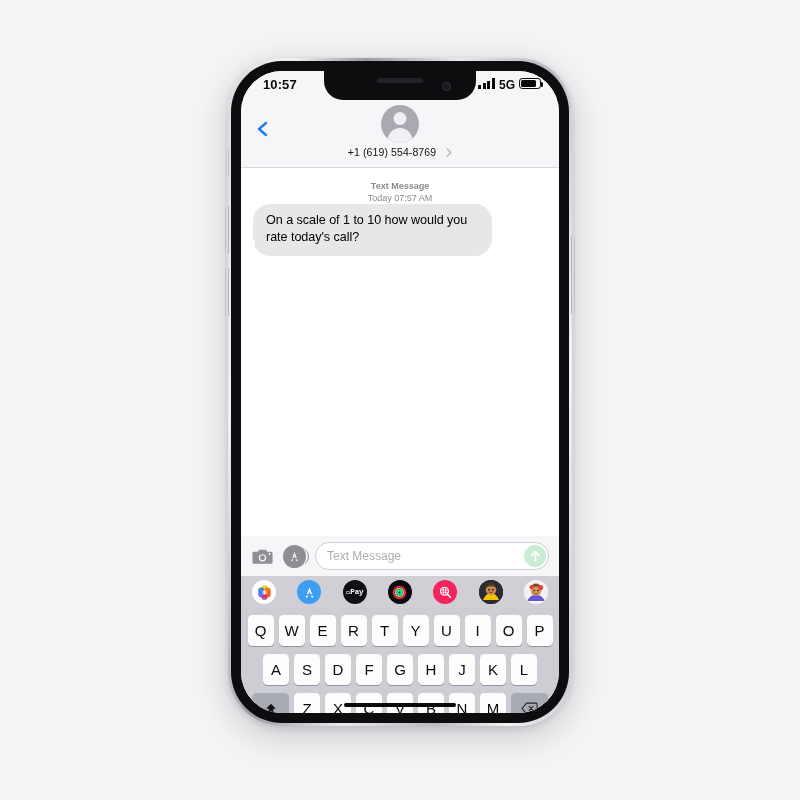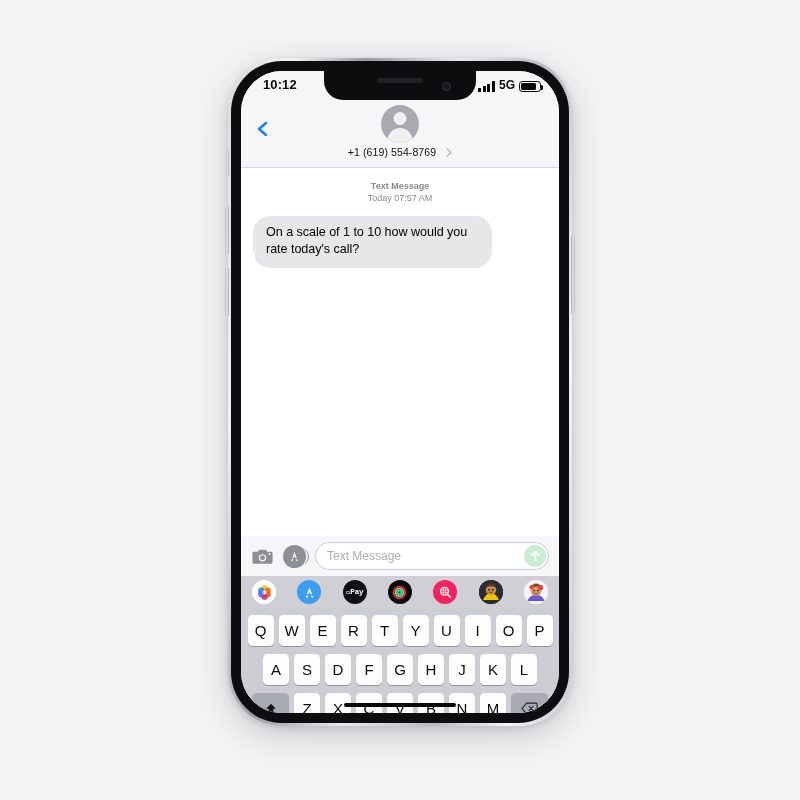--- a/index.html
+++ b/index.html
@@ -80,21 +80,21 @@
     background: #f6f6f8;
     z-index: 20;
   }
   #status-time {
     position: absolute; left: 22px; top: 6px;
     font-size: 13px; font-weight: bold; color: #0a0a0a;
     letter-spacing: .1px;
   }
   #status-right {
     position: absolute; right: 18px; top: 7px;
-    display: flex; align-items: flex-end; gap: 4px;
+    display: flex; align-items: flex-start; gap: 4px;
   }
   .bars { display: flex; align-items: flex-end; gap: 1.5px; height: 11px; }
   .bars i { display:block; width: 3px; background: #0a0a0a; border-radius: .5px; }
   .bars i:nth-child(1){height:4px}
   .bars i:nth-child(2){height:6px}
   .bars i:nth-child(3){height:8.5px}
   .bars i:nth-child(4){height:11px}
   #status-net { font-size: 12px; font-weight: 600; color: #0a0a0a; }
   #battery {
     position: relative; width: 22px; height: 11px;
@@ -152,21 +152,21 @@
     height: 368px;
   }
   #msg-meta {
     text-align: center;
     padding-top: 12px;
     line-height: 1.35;
   }
   #msg-meta .l1 { font-size: 9px; color: #8b8b90; font-weight: 600; display:block; }
   #msg-meta .l2 { font-size: 9px; color: #8b8b90; display:block; }
 
-  #bubble-wrap { margin-top: 12px; padding-left: 12px; }
+  #bubble-wrap { padding-left: 12px; }
   #bubble {
     position: relative;
     display: inline-block;
     max-width: 213px;
     background: #e7e7e9;
     color: #000;
     border-radius: 17px;
     padding: 8px 13px 9px 13px;
     font-size: 12.6px;
     line-height: 1.36;
@@ -293,21 +293,21 @@
     <div id="bezel"></div>
 
     <div id="screen">
 
       <div id="notch">
         <div id="speaker"></div>
         <div id="front-cam"></div>
       </div>
 
       <div id="statusbar">
-        <div id="status-time">10:12</div>
+        <div id="status-time">10:57</div>
         <div id="status-right">
           <span class="bars">
             <i></i>
               <i></i>
               <i></i>
               <i></i>
           </span>
           <span id="status-net">5G</span>
           <span id="battery">
             <span id="battery-fill"></span>

